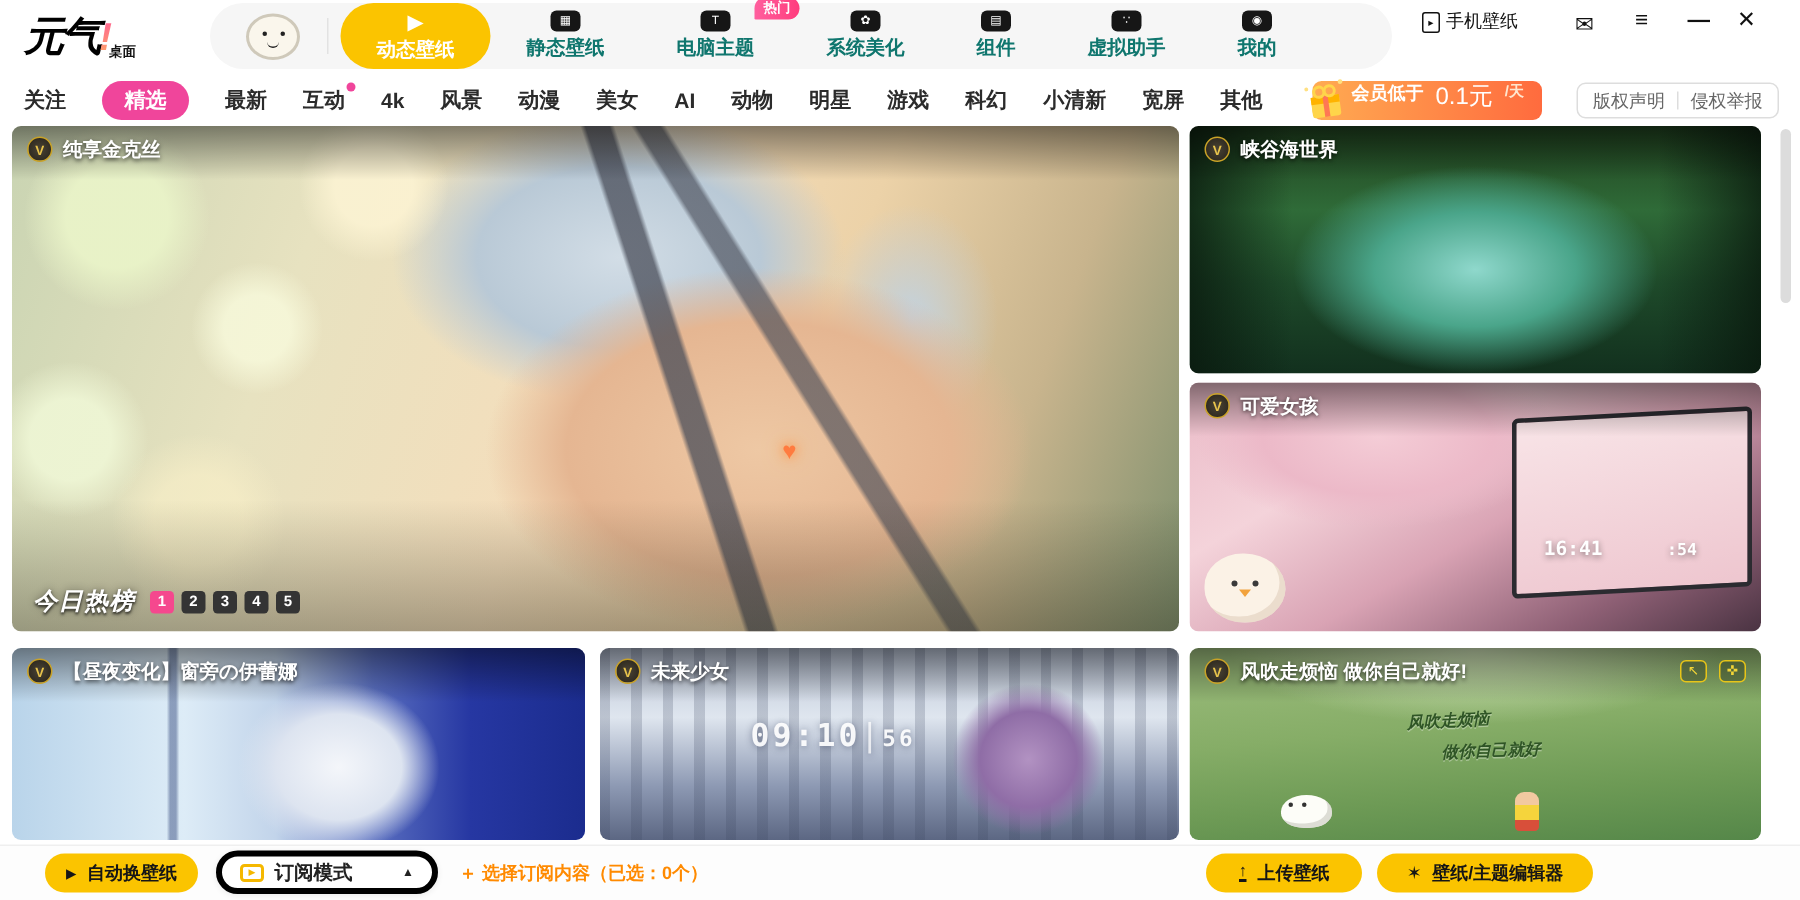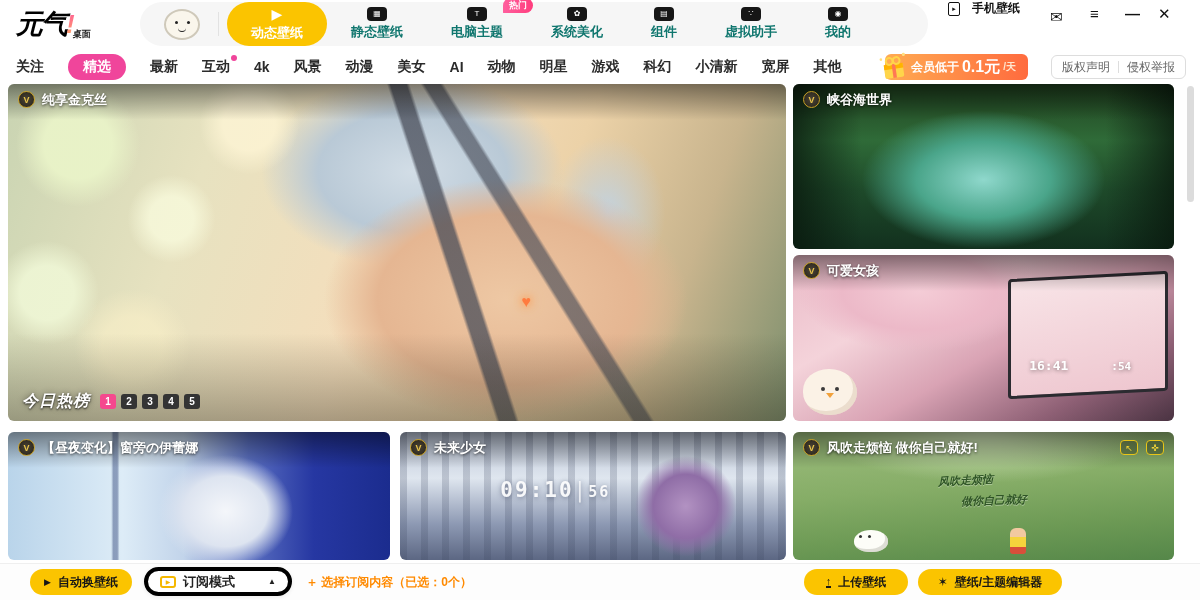--- a/index.html
+++ b/index.html
@@ -21,40 +21,40 @@
   .tab-divider { width:1px; height:24px; background:#e2e2e2; margin:0 8px; }
   .tab { position:relative; display:flex; flex-direction:column; align-items:center; justify-content:center; gap:2px; height:44px; padding:0 24px; cursor:pointer; border-radius:22px; }
   .tab.selected { background:#fbc400; }
   .ticon { display:grid; place-items:center; width:20px; height:14px; background:#161616; color:#fff; font-size:8px; border-radius:4px; line-height:1; }
   .tab.selected .ticon { background:transparent; color:#fff; font-size:14px; width:auto; height:16px; }
   .tlabel { font-size:13px; font-weight:700; color:#0f766e; white-space:nowrap; }
   .tab.selected .tlabel { color:#fff; }
   .hotbadge { position:absolute; top:-4px; right:-6px; background:linear-gradient(90deg,#ff5f9e,#ff3d7d); color:#fff; font-size:9px; font-weight:700; padding:1px 6px; border-radius:9px 9px 9px 1px; }
 
   .wincontrols { position:absolute; right:0; top:0; width:260px; height:48px; }
-  .phone-link { position:absolute; left:8px; top:0; display:flex; align-items:center; gap:12px; font-size:12px; font-weight:700; color:#111; cursor:pointer; }
+  .phone-link { position:absolute; left:8px; top:6px; display:flex; align-items:center; gap:4px; font-size:12px; font-weight:400; color:#111; cursor:pointer; }
   .phone-frame { display:inline-grid; place-items:center; width:12px; height:14px; border:1.5px solid #111; border-radius:2px; font-size:7px; color:#111; }
   .wbtn { position:absolute; top:4px; font-size:15px; font-weight:700; color:#111; cursor:pointer; line-height:20px; }
   .mail { left:110px; top:7px; }
   .menu { left:150px; }
   .minimize { left:185px; }
   .close { left:218px; }
   .searchbox { position:absolute; right:14px; top:26px; width:222px; height:19px; border:1px solid #aaa; border-radius:10px; display:flex; align-items:center; padding:0 8px; background:#fff; }
   .searchbox input { flex:1; border:none; outline:none; font-size:11px; color:#8a8a8a; background:transparent; font-family:inherit; }
 
   
   .navrow { position:absolute; top:52px; left:0; width:1200px; height:30px; display:flex; align-items:center; }
   .navitems { display:flex; align-items:center; gap:24px; padding-left:16px; }
   .navitem { position:relative; font-size:14px; font-weight:700; color:#2b2b2b; cursor:pointer; white-space:nowrap; }
   .navitem.selected { background:#f0459b; color:#fff; padding:4px 15px; border-radius:14px; }
   .navitem .dot { position:absolute; top:-3px; right:-7px; width:6px; height:6px; background:#f0459b; border-radius:50%; }
-  .vipbanner { position:absolute; right:172px; top:2px; height:26px; display:flex; align-items:center; gap:2px; background:linear-gradient(90deg,#ffab52,#ff6b3e); border-radius:6px; padding:0 12px 0 26px; cursor:pointer; }
+  .vipbanner { position:absolute; right:172px; top:2px; height:26px; display:flex; align-items:flex-start; gap:2px; background:linear-gradient(90deg,#ffab52,#ff6b3e); border-radius:6px; padding:0 12px 0 26px; cursor:pointer; }
   .gift { position:absolute; left:-6px; top:-2px; transform:rotate(-8deg); }
   .vip-prefix { color:#fff; font-size:12px; font-weight:700; }
-  .vip-price { color:#fff; font-size:16px; font-weight:700; margin:0 1px; }
+  .vip-price { color:#fff; font-size:16px; font-weight:400; margin:0 6px; }
   .vip-suffix { color:#ffe6cf; font-size:10px; font-weight:700; }
   .legal { position:absolute; right:14px; top:3px; height:24px; border:1px solid #ddd; border-radius:6px; display:flex; align-items:center; padding:0 10px; gap:8px; background:#fff; }
   .legal span { font-size:12px; color:#666; cursor:pointer; }
   .legal .sep { width:1px; height:12px; background:#ddd; cursor:default; }
 
   
   .card { position:absolute; border-radius:6px; overflow:hidden; cursor:pointer; }
   .card-top { position:absolute; top:0; left:0; right:0; height:36px; background:linear-gradient(180deg,rgba(0,0,0,.45),rgba(0,0,0,0)); display:flex; align-items:flex-start; padding:7px 10px; gap:7px; }
   .vip { flex:0 0 auto; width:17px; height:17px; border-radius:50%; background:radial-gradient(circle,#4a4334,#26221a); border:1.5px solid #c9a227; color:#e8c44c; font-size:9px; font-weight:900; display:grid; place-items:center; }
   .ctitle { font-size:13px; font-weight:700; color:#fff; text-shadow:0 1px 3px rgba(0,0,0,.7); line-height:17px; white-space:nowrap; }

